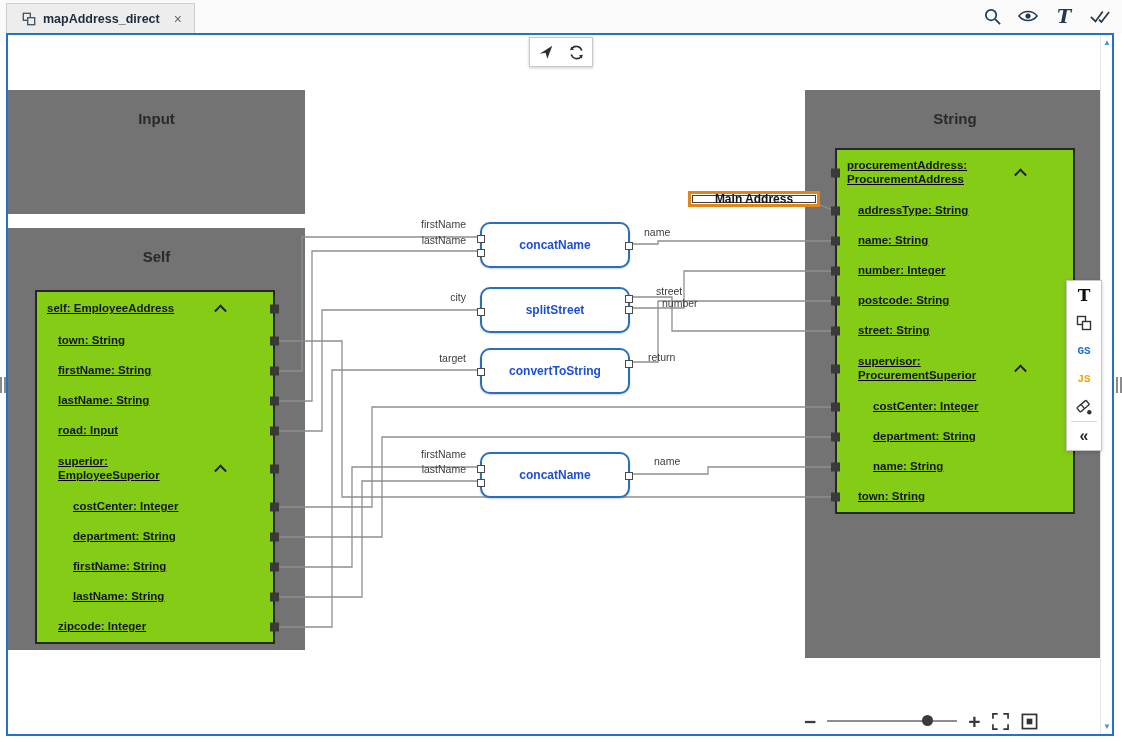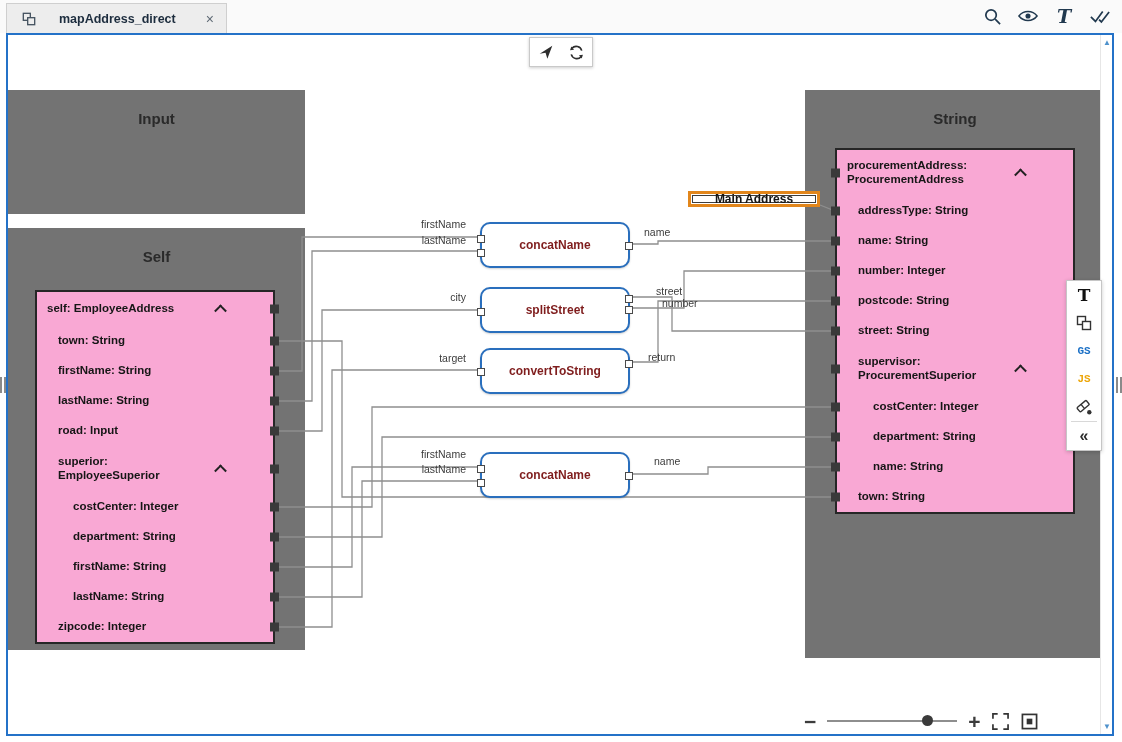--- a/index.html
+++ b/index.html
@@ -3,57 +3,57 @@
 <meta charset="utf-8">
 <style>
   * { box-sizing: border-box; margin: 0; padding: 0; }
   html,body { width:1122px; height:742px; overflow:hidden; background:#fff;
     font-family:"Liberation Sans","DejaVu Sans",sans-serif; }
 
   
   .tabbar { position:absolute; left:0; top:0; width:1122px; height:33px; background:#fafafa; }
   .tab { position:absolute; left:6px; top:3px; height:30px; background:#ededed;
     border:1px solid #cfcfcf; border-bottom:none; display:flex; align-items:center;
-    gap:20px; padding:0 12px; cursor:default; }
+    gap:4px; padding:0 12px; cursor:default; }
   .tab-label { font-size:12.5px; font-weight:600; color:#1d2d3e; }
   .tab-close { font-size:14px; color:#5f6a75; margin-left:10px; }
   .tabbar-actions { position:absolute; right:12px; top:6px; display:flex; gap:16px; align-items:center; color:#21394f; }
   .tb-icon { width:20px; height:20px; display:flex; align-items:center; justify-content:center; }
   .serifT { font-family:"DejaVu Serif","Liberation Serif",serif; font-style:italic; font-weight:bold; font-size:19px; color:#21394f; line-height:1; }
 
   
   .canvas { position:absolute; left:6px; top:33px; width:1108px; height:703px;
     border:2px solid #2472c8; background:#fff; }
 
   .panel { position:absolute; background:#737373; z-index:1; }
   .panel-title { text-align:center; padding-top:20px; font-size:15px; font-weight:bold; color:#2a2a2a; }
 
   .wires { position:absolute; left:0; top:0; z-index:2; }
   .wires polyline, .wires line { fill:none; stroke:#8f8f8f; stroke-width:1.3; }
 
   
-  .node { position:absolute; width:240px; background:#f9a8d4; border:2px solid #262626; z-index:3; }
+  .node { position:absolute; width:240px; background:#84cc16; border:2px solid #262626; z-index:3;text-decoration:underline; }
   .row { position:relative; display:flex; align-items:center; height:30px; }
   .row.root { height:34px; }
   .row.tall { height:46px; }
   .lv0 { padding-left:10px; } .lv1 { padding-left:21px; } .lv2 { padding-left:36px; }
   .lbl { font-size:11.5px; font-weight:bold; color:#161616; white-space:pre-line; line-height:1.2; }
   .exp { display:none; position:absolute; right:48px; top:50%;
     width:9px; height:9px; border-left:2px solid #222; border-top:2px solid #222;
     transform:translateY(-30%) rotate(45deg); }
   .row.has-exp .exp { display:block; }
   .port { position:absolute; width:9px; height:9px; background:#3a3a3a; top:50%; transform:translateY(-50%); }
   .node.in .port { right:-6px; }
   .node.out .port { left:-6px; }
 
   
   .fn { position:absolute; width:150px; height:46px; background:#fff; border:2px solid #2a6fbd;
     border-radius:10px; display:flex; align-items:center; justify-content:center; z-index:3;
     box-shadow:0 1px 2px rgba(0,0,0,.18); }
-  .fn-label { font-size:12px; font-weight:bold; color:#7f1d1d; }
+  .fn-label { font-size:12px; font-weight:bold; color:#1d4ed8; }
   .fport { position:absolute; width:8px; height:8px; background:#fff; border:1.5px solid #4a4a4a; }
 
   .wlbl { position:absolute; font-size:10.5px; color:#3c3c3c; z-index:3; }
   .wlbl.r { width:80px; text-align:right; }
 
   
   .const { position:absolute; left:680px; top:156px; width:132px; height:16px;
     border:3px solid #e2861b; background:#fff; z-index:3; padding:1px; }
   .const-inner { width:100%; height:100%; border:1px solid #3d3d3d; display:flex;
     align-items:center; justify-content:center; font-size:12px; font-weight:bold; color:#141414; }

